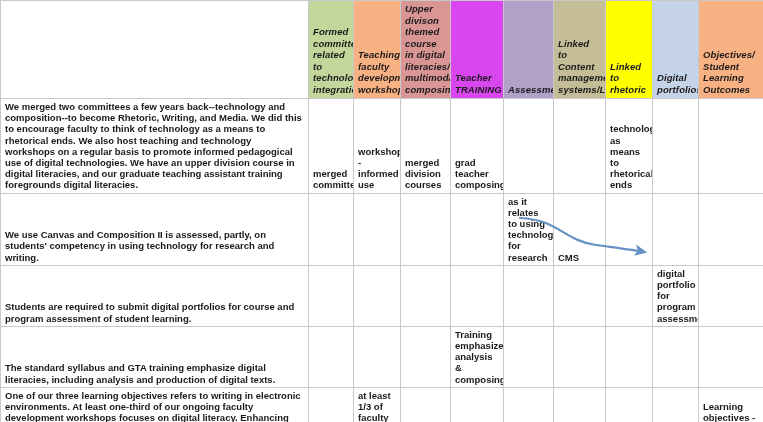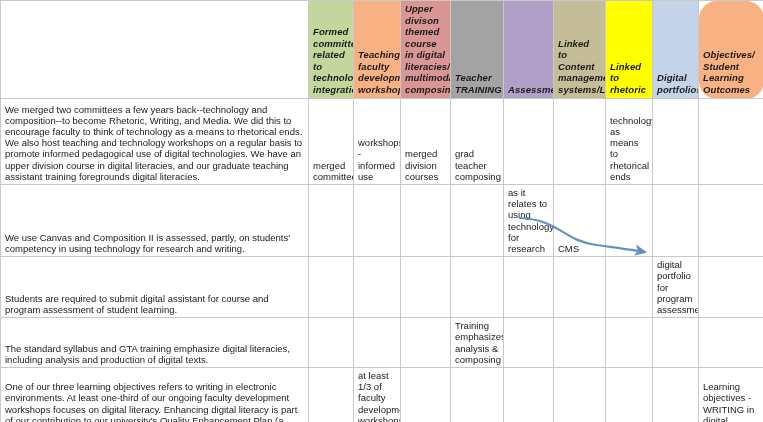--- a/index.html
+++ b/index.html
@@ -24,21 +24,21 @@
     height: 422px;
   }
   table.grid td, table.grid th {
     border: 1px solid #c9c9c9;
     vertical-align: bottom;
     padding: 2px 4px 2px 4px;
     font-size: 9.5px;
     line-height: 11.2px;
     color: #1a1a1a;
     overflow: hidden;
-    font-weight: normal;
+    font-weight: bold;
     text-align: left;
   }
   
   tr.header-row td {
     vertical-align: bottom;
     font-style: italic;
     font-weight: bold;
     font-size: 9.5px;
     line-height: 11.5px;
     letter-spacing: 0.1px;
@@ -85,26 +85,26 @@
         <col style="width: 47px;">
         <col style="width: 46px;">
         <col style="width: 65px;">
       </colgroup>
     <tbody id="grid-body">
         <tr class="header-row" style="height: 84px;">
           <td style="background: rgb(255, 255, 255);"></td>
           <td style="background: rgb(195, 214, 155);">Formed committees related to technology integration</td>
           <td style="background: rgb(248, 177, 131);">Teaching/ faculty development workshops</td>
           <td style="background: rgb(218, 150, 148);">Upper divison themed course in digital literacies/ multimodal composing</td>
-          <td style="background: #a3a3a3;">Teacher TRAINING</td>
+          <td style="background: #d946ef;">Teacher TRAINING</td>
           <td style="background: rgb(177, 160, 199);">Assessment</td>
           <td style="background: rgb(196, 189, 151);">Linked to Content management systems/LMS'</td>
           <td style="background: rgb(255, 255, 0);">Linked to rhetoric</td>
           <td style="background: rgb(197, 211, 232);">Digital portfolios</td>
-          <td style="background: rgb(248, 177, 131); border-radius: 18px;">Objectives/ Student Learning Outcomes</td>
+          <td style="background: rgb(248, 177, 131);">Objectives/ Student Learning Outcomes</td>
         </tr>
         <tr style="height: 86px;">
           <td class="narrative">We merged two committees a few years back--technology and composition--to become Rhetoric, Writing, and Media. We did this to encourage faculty to think of technology as a means to rhetorical ends. We also host teaching and technology workshops on a regular basis to promote informed pedagogical use of digital technologies. We have an upper division course in digital literacies, and our graduate teaching assistant training foregrounds digital literacies.</td>
           <td class="cell">merged committee</td>
           <td class="cell">workshops - informed use</td>
           <td class="cell">merged division courses</td>
           <td class="cell">grad teacher composing</td>
           <td class="cell"></td>
           <td class="cell"></td>
           <td class="cell">technology as means to rhetorical ends</td>
@@ -117,21 +117,21 @@
           <td class="cell"></td>
           <td class="cell"></td>
           <td class="cell"></td>
           <td class="cell">as it relates to using technology for research</td>
           <td class="cell">CMS</td>
           <td class="cell"></td>
           <td class="cell"></td>
           <td class="cell"></td>
         </tr>
         <tr style="height: 43px;">
-          <td class="narrative">Students are required to submit digital assistant for course and program assessment of student learning.</td>
+          <td class="narrative">Students are required to submit digital portfolios for course and program assessment of student learning.</td>
           <td class="cell"></td>
           <td class="cell"></td>
           <td class="cell"></td>
           <td class="cell"></td>
           <td class="cell"></td>
           <td class="cell"></td>
           <td class="cell"></td>
           <td class="cell">digital portfolio for program assessment</td>
           <td class="cell"></td>
         </tr>

